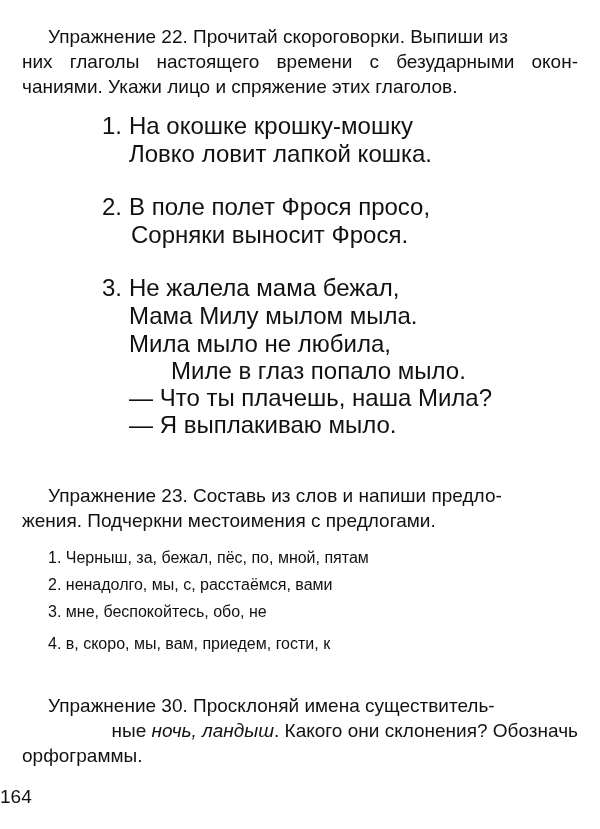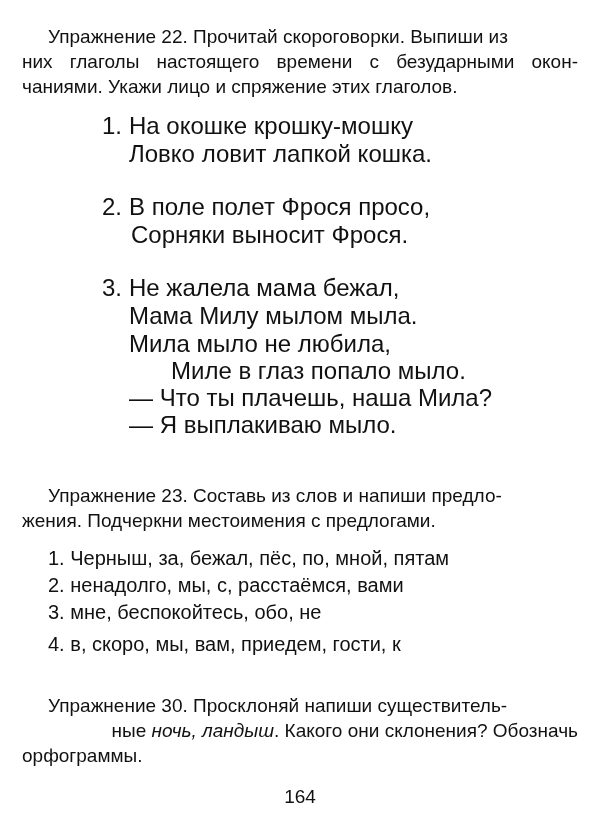--- a/index.html
+++ b/index.html
@@ -4,22 +4,22 @@
   <style>
     html, body { margin: 0; padding: 0; background: #ffffff; }
     body { width: 600px; height: 829px; position: relative; overflow: hidden;
       font-family: "Liberation Sans", sans-serif; color: #111111; }
     .line { position: absolute; white-space: nowrap; font-size: 19px; line-height: 24px; }
     .just { text-align: justify; text-align-last: justify; }
     .bold { font-weight: normal; }
     .it { font-style: italic; }
     .poem { font-size: 24px; }
     .num { display: inline-block; width: 27px; }
-    .list { font-size: 20px; }
-    .page-num { position: absolute; left: 0; width: 600px; text-align: center; top: 786px; font-size: 19px; }
+    .list { font-size: 16px; }
+    .page-num { position: absolute; left: 0; width: 600px; text-align: left; top: 786px; font-size: 19px; }
   </style>
 </head>
 <body>
 
 <div>
   <div class="line" style="left:48px; top:25px; width:530px;">
     <span class="bold">Упражнение 22.</span>
     <span>Прочитай скороговорки. Выпиши из</span>
   </div>
   <div class="line just" style="left:22px; top:50px; width:556px;">них глаголы настоящего времени с безударными окон-</div>
@@ -48,21 +48,21 @@
 
   <div class="line list" style="left:48px; top:546px;"><span>1.</span> <span>Черныш, за, бежал, пёс, по, мной, пятам</span></div>
   <div class="line list" style="left:48px; top:573px;"><span>2.</span> <span>ненадолго, мы, с, расстаёмся, вами</span></div>
   <div class="line list" style="left:48px; top:600px;"><span>3.</span> <span>мне, беспокойтесь, обо, не</span></div>
   <div class="line list" style="left:48px; top:632px;"><span>4.</span> <span>в, скоро, мы, вам, приедем, гости, к</span></div>
 </div>
 
 <div>
   <div class="line" style="left:48px; top:694px; width:530px;">
     <span class="bold">Упражнение 30.</span>
-    <span>Просклоняй напиши существитель-</span>
+    <span>Просклоняй имена существитель-</span>
   </div>
   <div class="line" style="left:22px; top:719px; width:556px;text-align:right;">
     <span>ные</span>
     <span class="it">ночь, ландыш</span><span>. Какого они склонения? Обозначь</span>
   </div>
   <div class="line" style="left:22px; top:744px;">орфограммы.</div>
 </div>
 
 <div class="page-num">164</div>
 

